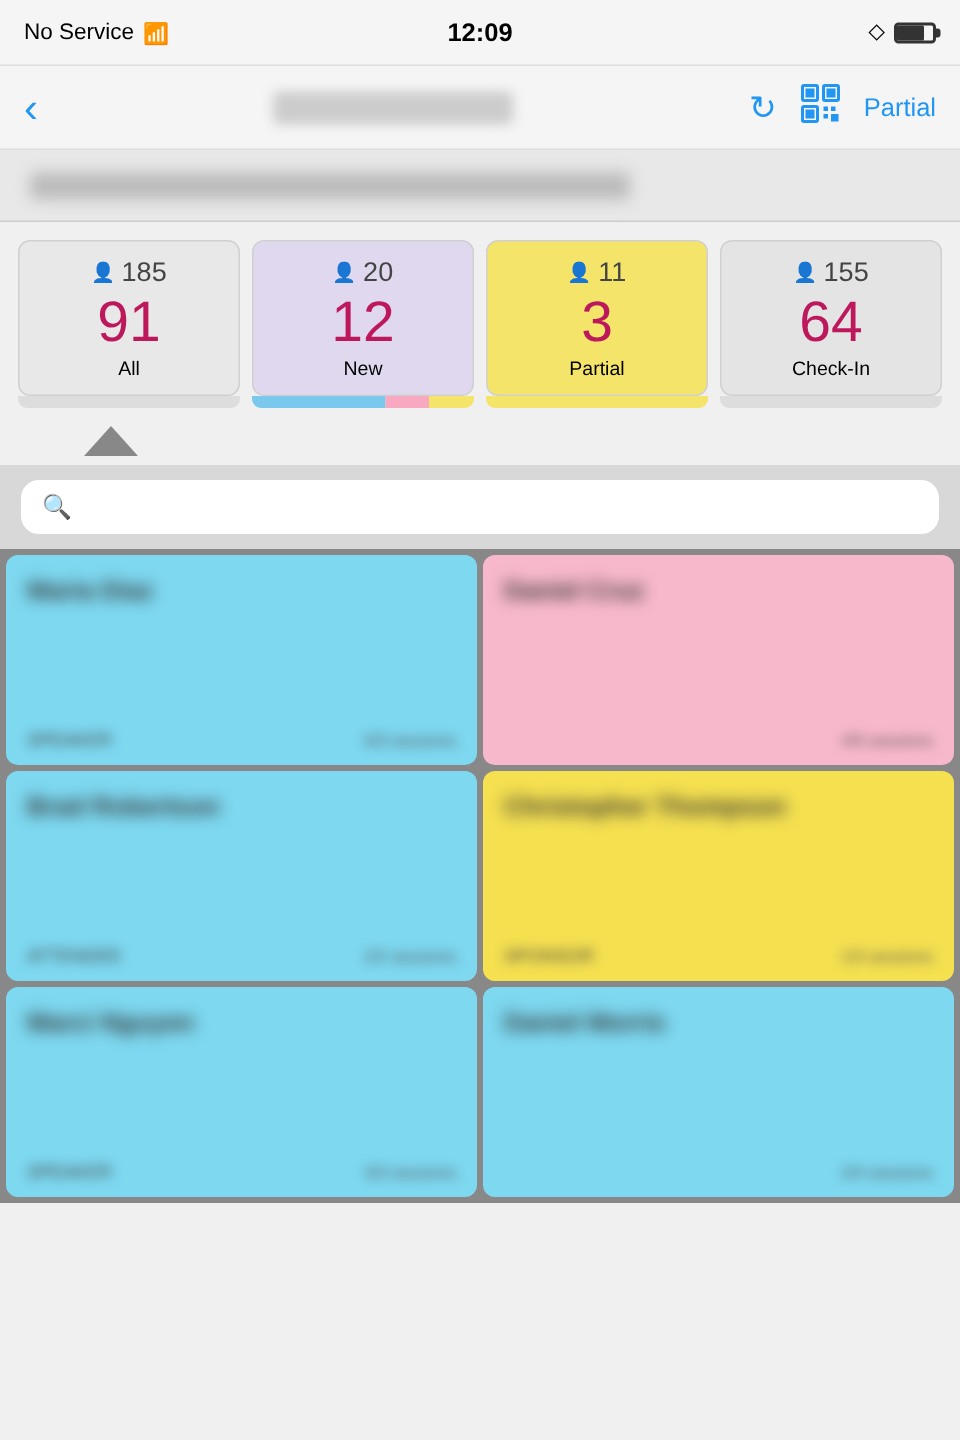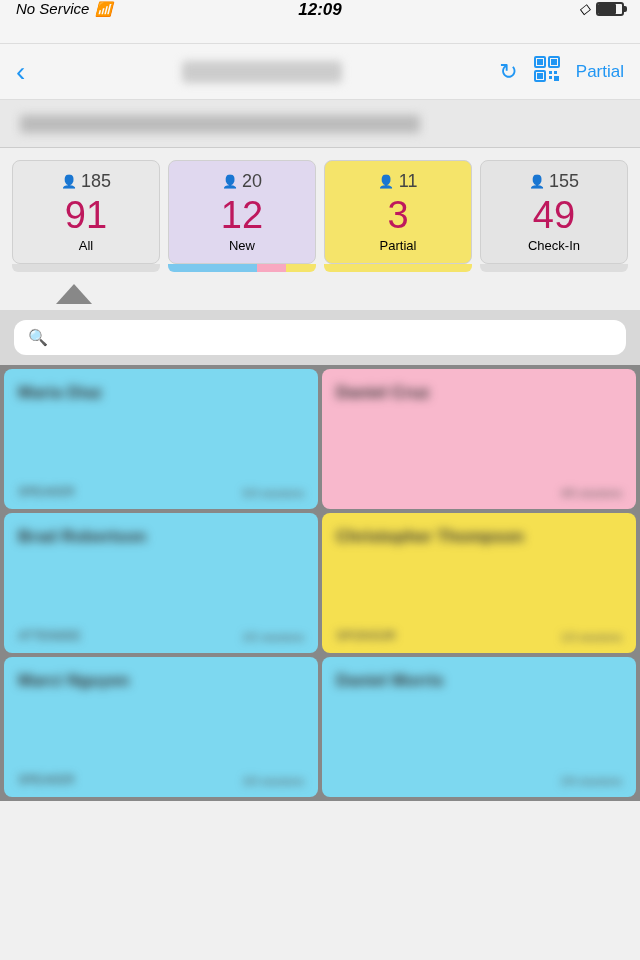--- a/index.html
+++ b/index.html
@@ -10,25 +10,24 @@
       font-family: -apple-system, 'Helvetica Neue', Arial, sans-serif;
       background: #f0f0f0;
       overflow: hidden;
     }
 
     
     .status-bar {
       background: #f5f5f5;
       height: 44px;
       display: flex;
-      align-items: flex-start;
+      align-items: center;
       justify-content: space-between;
       padding: 0 16px;
       border-bottom: 1px solid #ddd;
-      font-style: italic;
     }
     .status-left {
       display: flex;
       align-items: center;
       gap: 6px;
       font-size: 15px;
       font-weight: 500;
     }
     .status-center {
       font-size: 17px;
@@ -355,21 +354,21 @@
       <span class="stat-count-small">11</span>
     </div>
     <div class="stat-number">3</div>
     <div class="stat-label">Partial</div>
   </div>
   <div class="stat-card checkin">
     <div class="stat-top">
       <span class="stat-people-icon">👤</span>
       <span class="stat-count-small">155</span>
     </div>
-    <div class="stat-number">49</div>
+    <div class="stat-number">64</div>
     <div class="stat-label">Check-In</div>
   </div>
 </div>
 
 <div class="progress-row" style="margin-top:0; padding-top:0; background:#f0f0f0; gap:8px; padding:0 12px 8px 12px;">
   <div class="progress-bar-container" style="flex:1; height:8px; background:#ddd; border-radius:0 0 6px 6px;"></div>
   <div class="progress-bar-container" style="flex:1; height:8px; border-radius:0 0 6px 6px; overflow:hidden; display:flex;">
     <div style="background:#7bc8ee; flex:3;"></div>
     <div style="background:#f8a8c0; flex:1;"></div>
     <div style="background:#f5e46a; flex:1;"></div>

